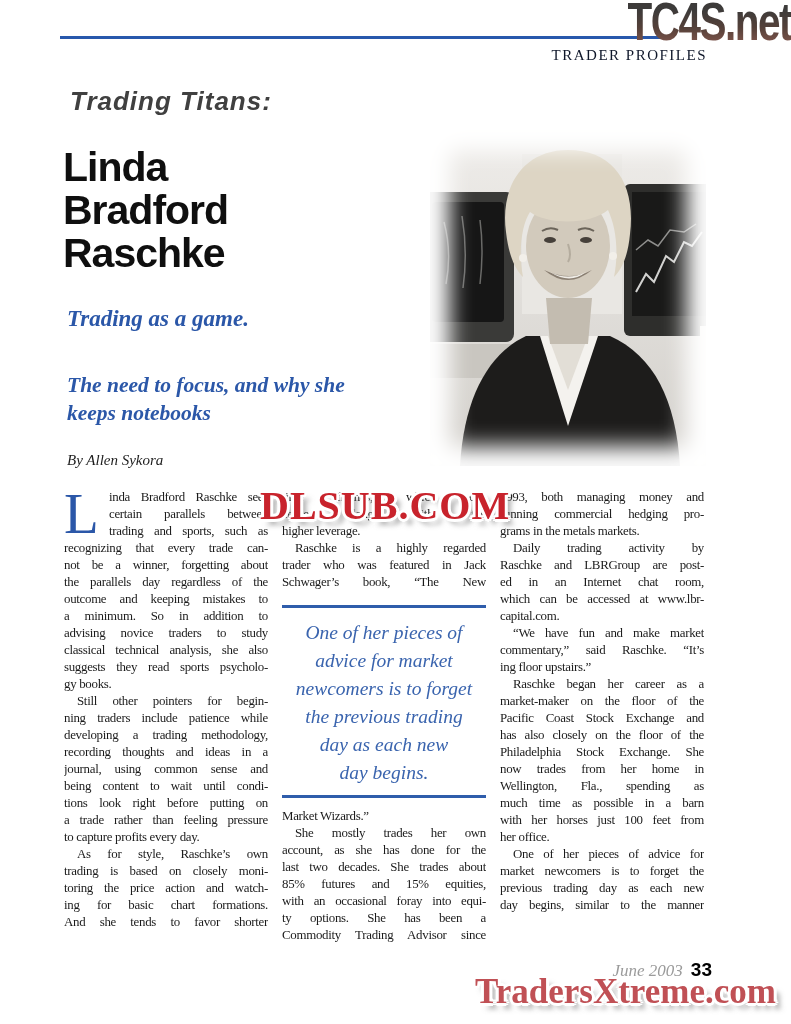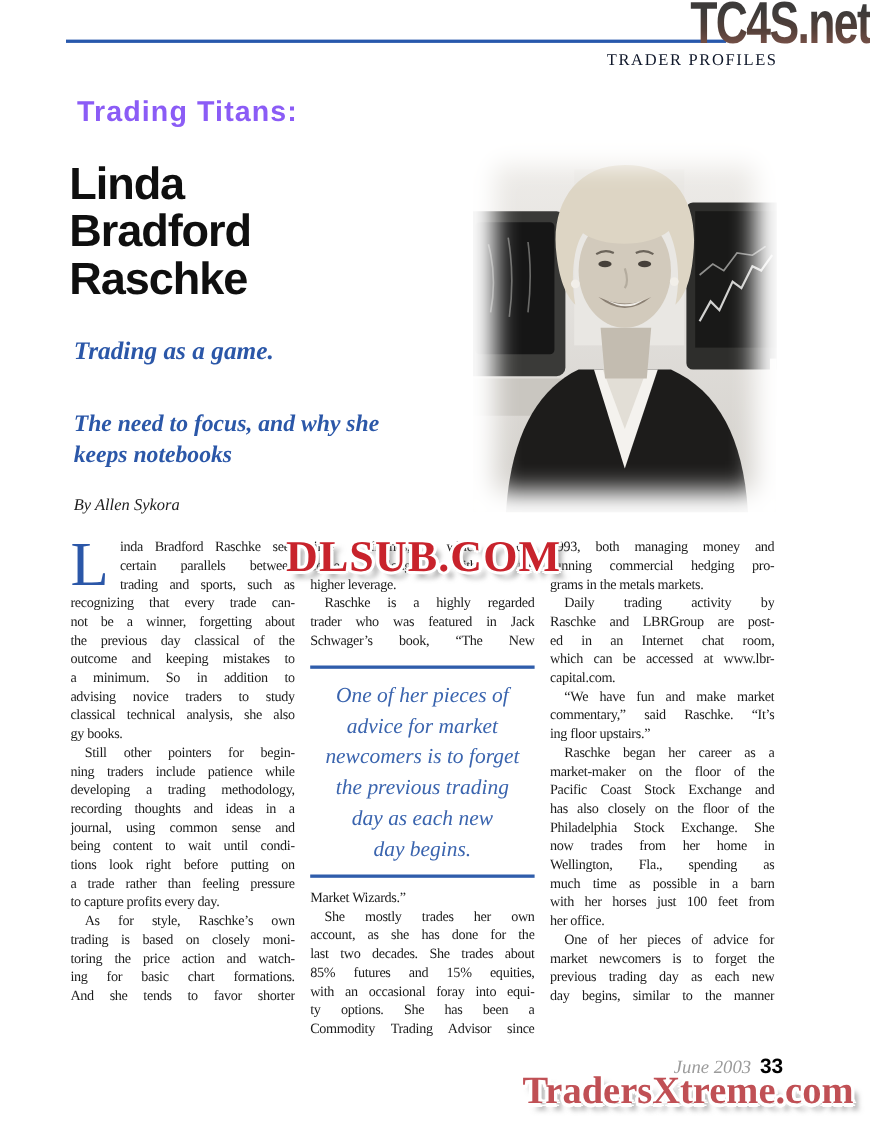--- a/index.html
+++ b/index.html
@@ -13,21 +13,21 @@
         letter-spacing:-2px;transform:scaleX(.75);transform-origin:100% 0;color:#4a3c3a;}
   @supports ((-webkit-background-clip:text) or (background-clip:text)){
     .tc4s{background:linear-gradient(180deg,#3d3b3a 30%,#544039 62%,#8a5a50 100%);
           -webkit-background-clip:text;background-clip:text;color:transparent;}
   }
   .section-label{position:absolute;top:47px;right:84px;z-index:2;
         font-family:"Liberation Serif",serif;font-size:15px;letter-spacing:1.5px;color:#0f172a;}
 
   
   .kicker{position:absolute;left:70px;top:86px;font-family:"Liberation Sans",sans-serif;
-        font-weight:bold;font-size:26px;letter-spacing:1px;color:#8b5cf6;}
+        font-weight:bold;font-style:italic;font-size:26px;letter-spacing:1px;color:#404040;}
   .title{position:absolute;left:63px;top:146px;font-family:"Liberation Sans",sans-serif;
         font-weight:bold;font-size:41px;line-height:43px;letter-spacing:-1px;color:#0f0f0f;
         white-space:pre-line;}
   .deck1{position:absolute;left:67px;top:306px;font-weight:bold;font-style:italic;
         font-size:23px;color:#2b57a8;}
   .deck2{position:absolute;left:67px;top:371px;font-weight:bold;font-style:italic;
         font-size:21.5px;line-height:28px;color:#2b57a8;white-space:pre-line;}
   .byline{position:absolute;left:67px;top:452px;font-style:italic;font-size:15px;color:#1d1d1d;}
 
   
@@ -128,25 +128,26 @@
 
   <div class="cols">
     <div class="col">
         <div class="para">
           <span class="dropcap">L</span>
           <div class="tl">inda Bradford Raschke sees</div>
           <div class="tl">certain parallels between</div>
           <div class="tl">trading and sports, such as</div>
           <div class="tl">recognizing that every trade can-</div>
           <div class="tl">not be a winner, forgetting about</div>
-          <div class="tl">the previous day classical of the</div>
+          <div class="tl">the parallels day regardless of the</div>
           <div class="tl">outcome and keeping mistakes to</div>
           <div class="tl">a minimum. So in addition to</div>
           <div class="tl">advising novice traders to study</div>
           <div class="tl">classical technical analysis, she also</div>
+          <div class="tl">suggests they read sports psycholo-</div>
           <div class="tl el">gy books.</div>
         </div>
         <div class="para">
           <div class="tl ind">Still other pointers for begin-</div>
           <div class="tl">ning traders include patience while</div>
           <div class="tl">developing a trading methodology,</div>
           <div class="tl">recording thoughts and ideas in a</div>
           <div class="tl">journal, using common sense and</div>
           <div class="tl">being content to wait until condi-</div>
           <div class="tl">tions look right before putting on</div>

